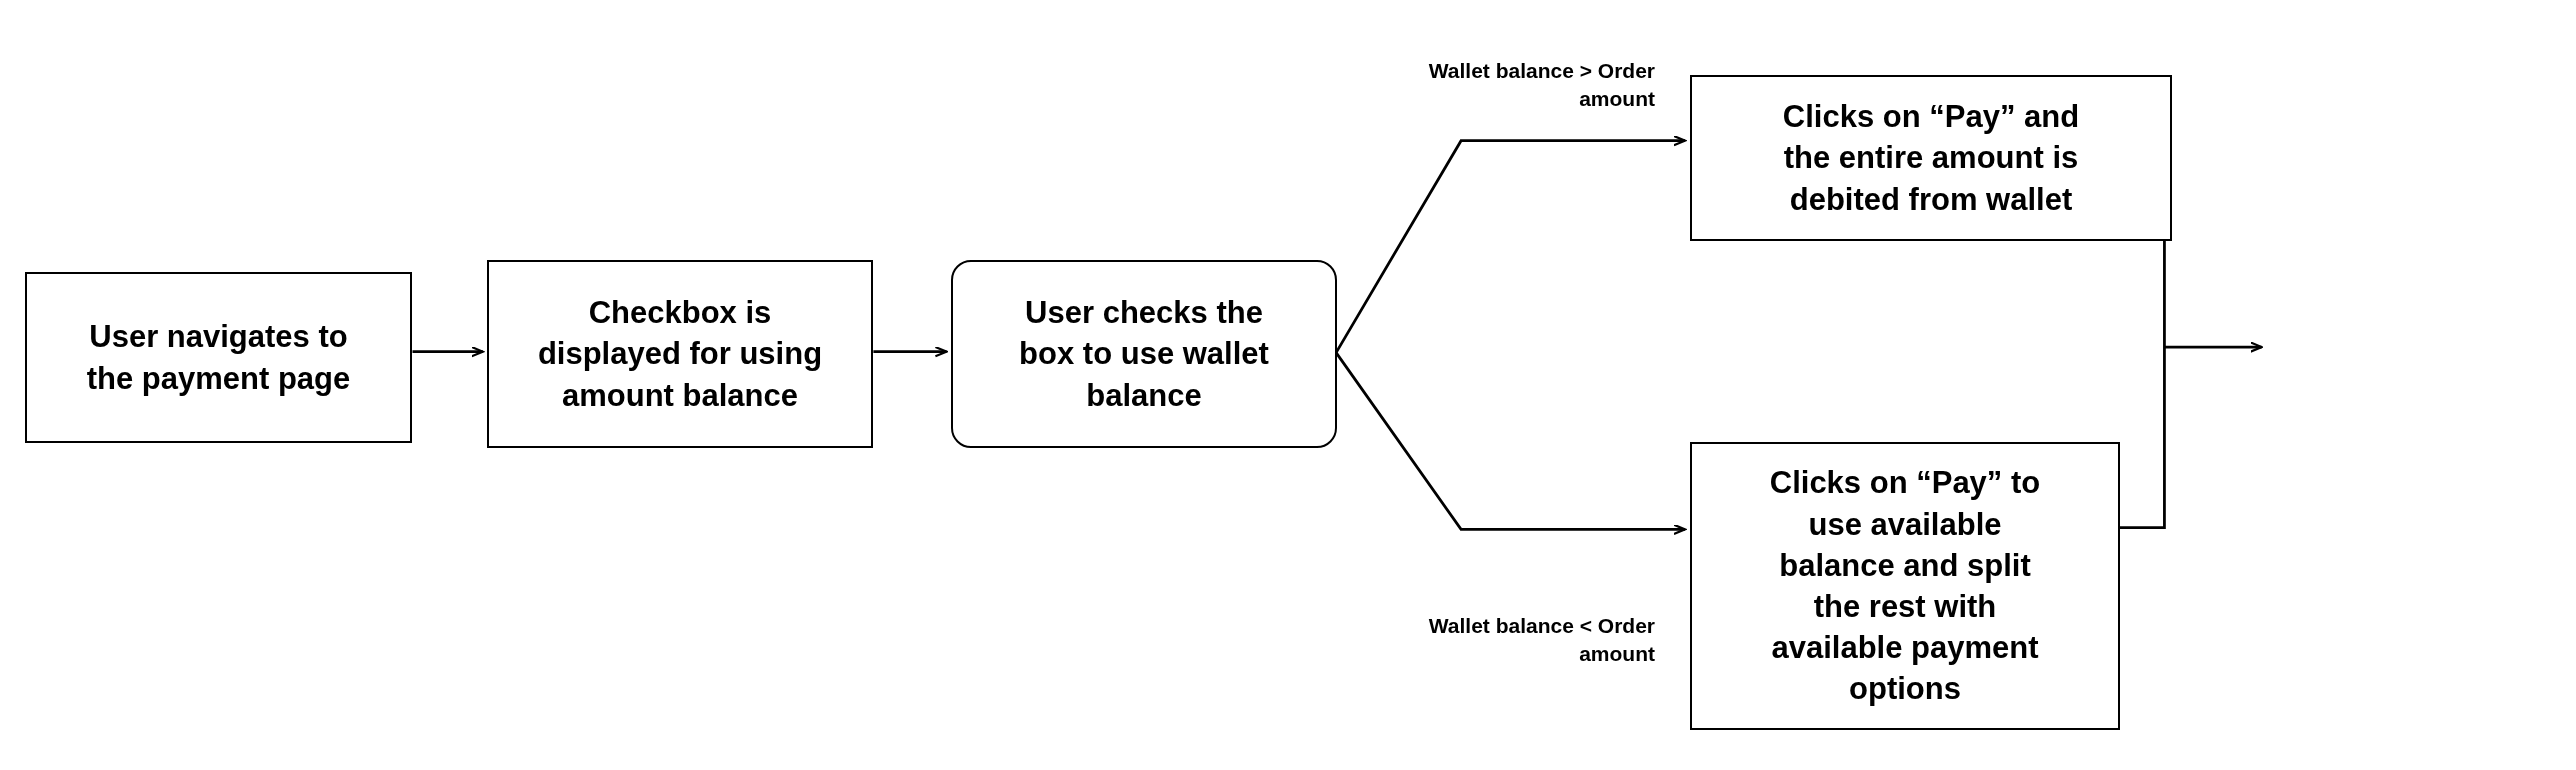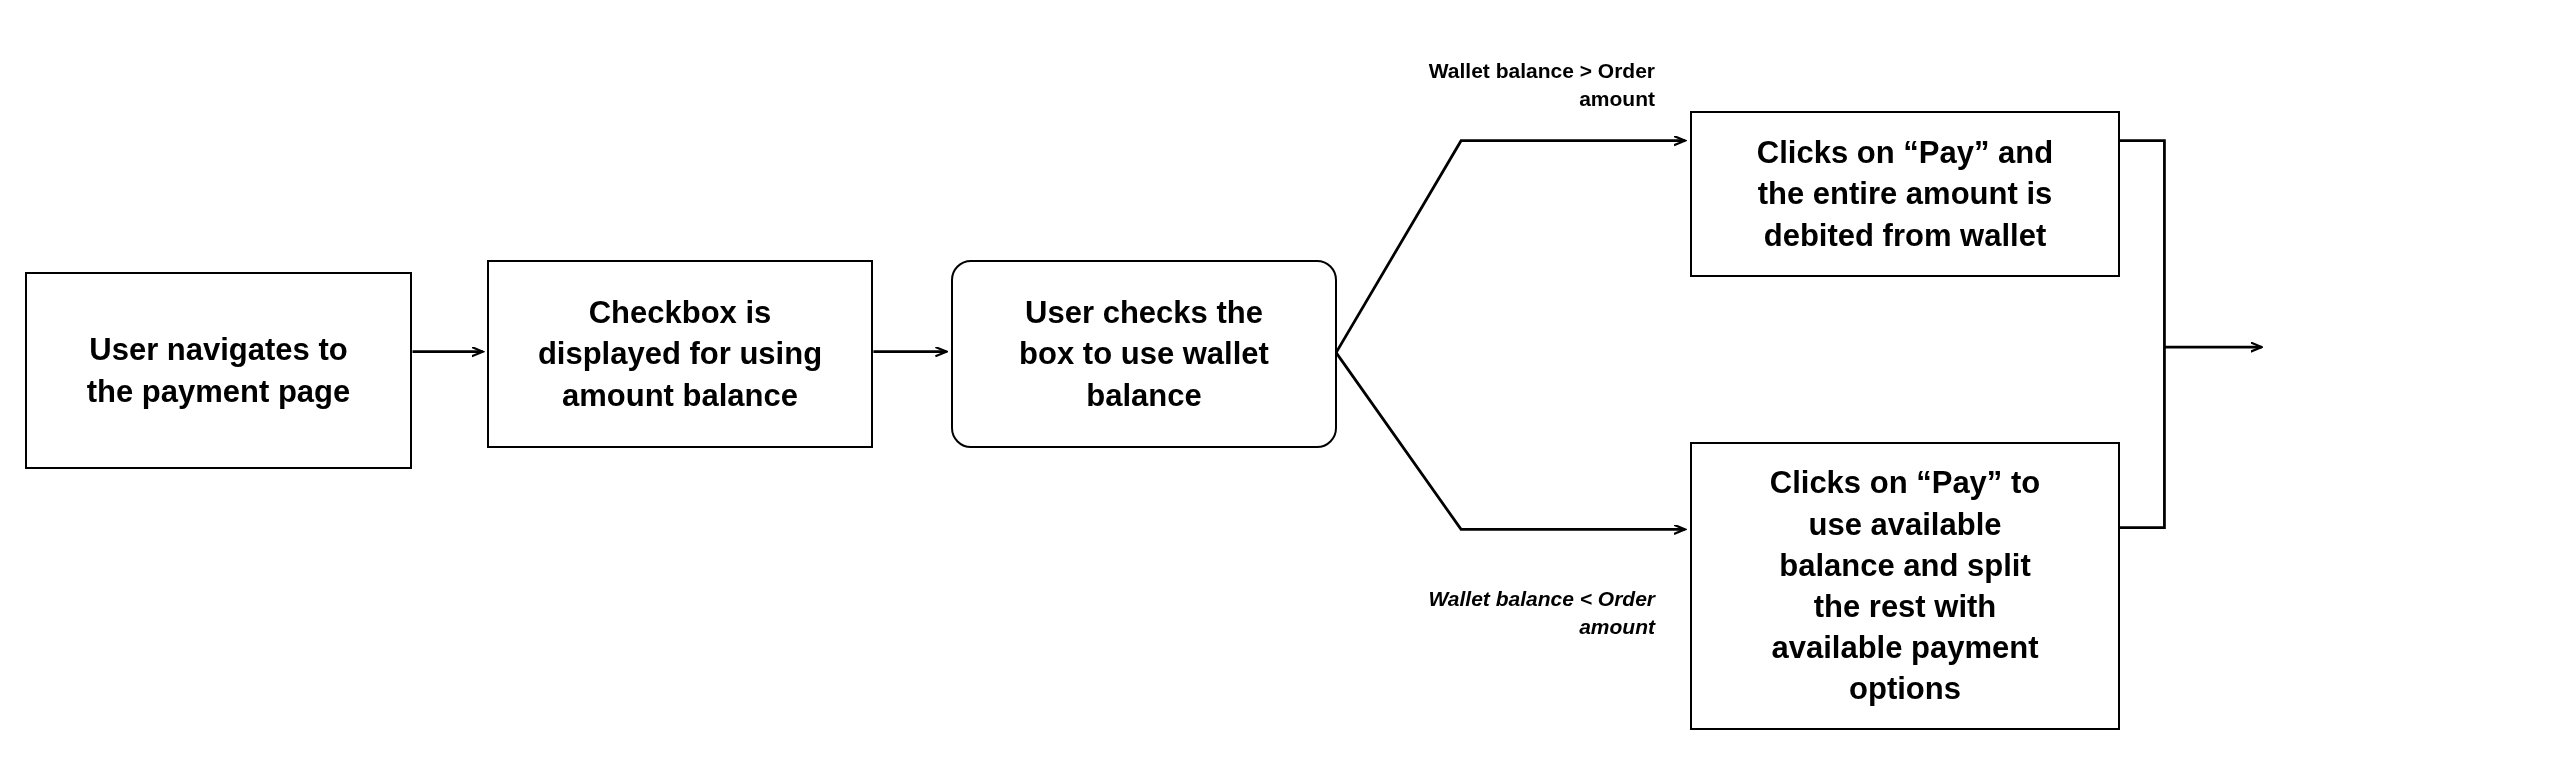--- a/index.html
+++ b/index.html
@@ -87,53 +87,53 @@
 
     <g>
       <polyline points="2289,570 2338,570 2338,376" fill="none" stroke="#000000" stroke-width="3"></polyline>
     </g>
 
     <g>
       <line x1="2338" y1="375" x2="2443" y2="375" stroke="#000000" stroke-width="3" marker-end="url(#arrowhead)"></line>
     </g>
   </svg>
 
-  <div class="node" style="left:25px; top:272px; width:387px; height:197px;">
+  <div class="node" style="left:25px; top:272px; width:387px; height:171px;">
     <span class="node-label">User navigates to
 the payment page</span>
   </div>
 
   <div class="node" style="left:487px; top:260px; width:386px; height:188px;">
     <span class="node-label">Checkbox is
 displayed for using
 amount balance</span>
   </div>
 
   <div class="node" style="left:951px; top:260px; width:386px; height:188px;border-radius:20px;">
     <span class="node-label">User checks the
 box to use wallet
 balance</span>
   </div>
 
-  <div class="node" style="left:1690px; top:75px; width:430px; height:166px;margin-top:36px;">
+  <div class="node" style="left:1690px; top:75px; width:482px; height:166px;">
     <span class="node-label">Clicks on “Pay” and
 the entire amount is
 debited from wallet</span>
   </div>
 
   <div class="node" style="left:1690px; top:442px; width:430px; height:288px;">
     <span class="node-label">Clicks on “Pay” to
 use available
 balance and split
 the rest with
 available payment
 options</span>
   </div>
 
 
   <div class="edge-label" style="left:1238px; top:37px; width:417px;">Wallet balance &gt; Order
 amount</div>
 
-  <div class="edge-label" style="left:1238px; top:565px; width:417px;font-style:italic;">Wallet balance &lt; Order
+  <div class="edge-label" style="left:1238px; top:592px; width:417px;">Wallet balance &lt; Order
 amount</div>
 
 </div>
 
 
 </body></html>

